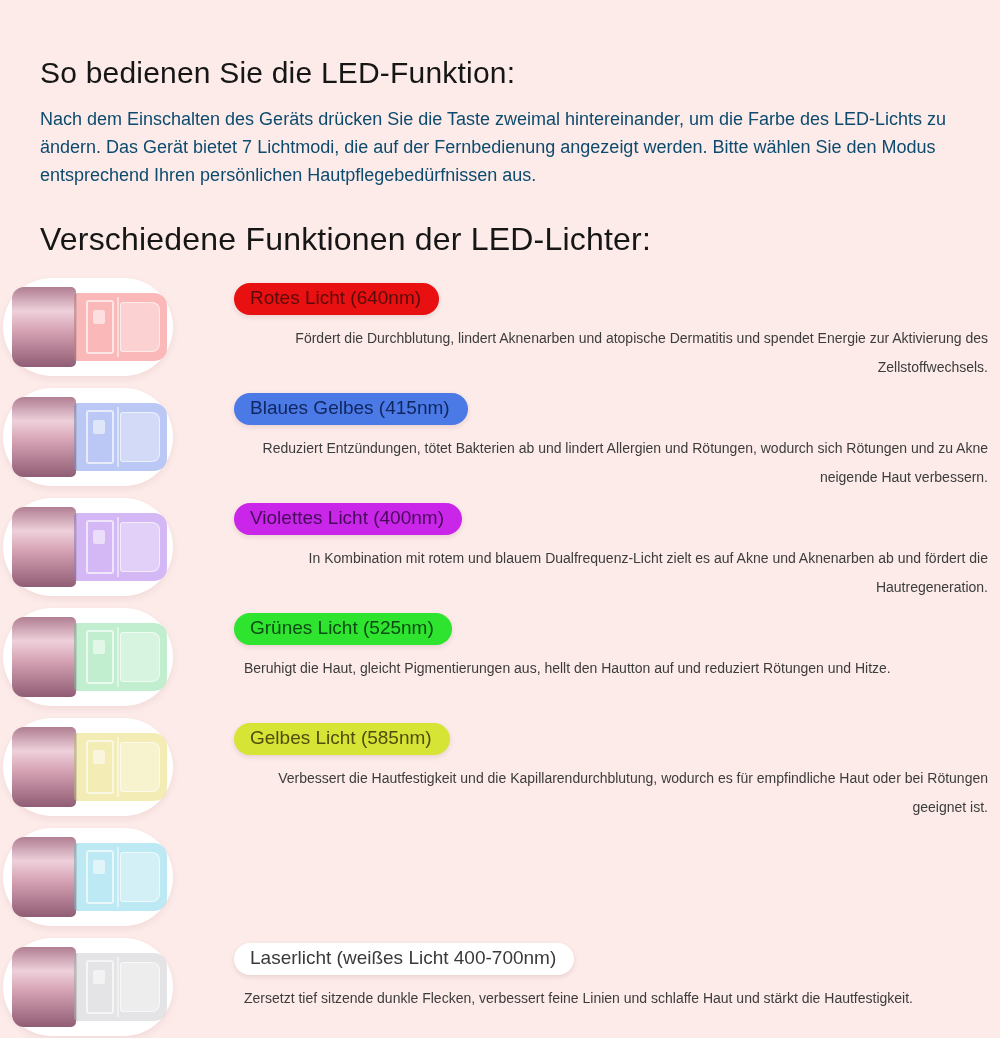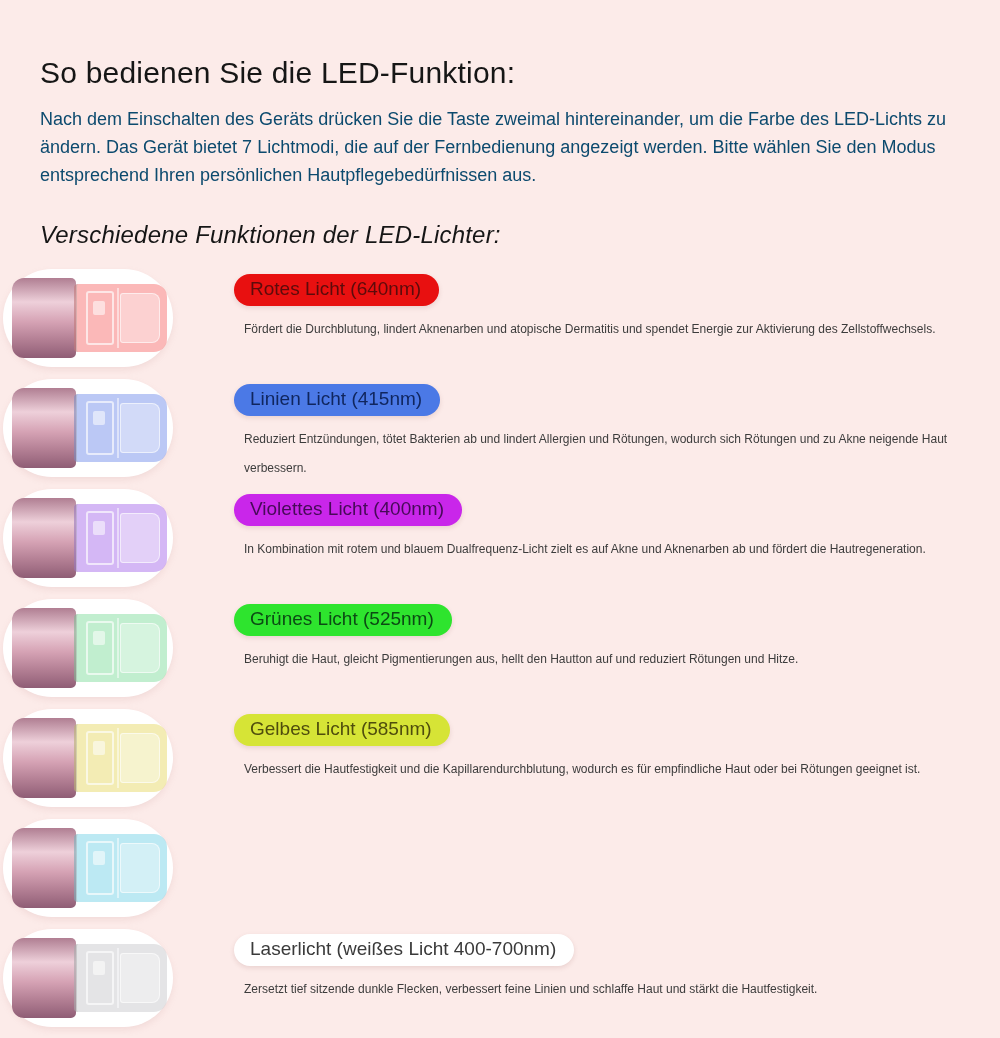--- a/index.html
+++ b/index.html
@@ -13,22 +13,22 @@
   .page{width:1000px;height:1038px;position:relative;}
   h1.title{
     font-size:30px;font-weight:400;color:#161616;
     margin:0;padding:56px 0 0 40px;letter-spacing:.2px;
   }
   p.intro{
     font-size:18px;line-height:28px;color:#0c4a6e;
     margin:15px 30px 0 40px;max-width:932px;
   }
   h2.subtitle{
-    font-size:24px;font-weight:400;color:#161616;
-    margin:0;padding:32px 12px 0 40px;letter-spacing:.2px;font-style:italic;
+    font-size:32px;font-weight:400;color:#161616;
+    margin:0;padding:32px 12px 0 40px;letter-spacing:.2px;
   }
   .rows{margin-top:20px;}
   .row{
     display:flex;align-items:flex-start;
     margin:0 0 12px 3px;height:98px;gap:36px;
   }
   
   .capsule{
     flex:none;width:170px;height:98px;background:#ffffff;
     border-radius:55px;position:relative;
@@ -68,22 +68,22 @@
   .row-content{margin-left:25px;padding-top:5px;}
   .pill{
     display:inline-block;
     background:var(--pill);color:var(--label);
     font-size:19px;line-height:22px;
     padding:4px 18px 6px 16px;border-radius:17px;
     box-shadow:0 2px 5px rgba(120,60,60,.14);
     white-space:nowrap;
   }
   .desc{
-    font-size:12px;line-height:29px;color:#3c3c3c;
-    margin:9px 12px 0 10px;max-width:748px;
+    font-size:14px;line-height:29px;color:#3c3c3c;
+    margin:9px 12px 0 10px;max-width:748px;text-align:right;
   }
 </style>
 </head>
 <body style="background: rgb(252, 235, 233);">
 
 <div class="page">
 
   <h1 class="title">So bedienen Sie die LED-Funktion:</h1>
   <p class="intro">Nach dem Einschalten des Geräts drücken Sie die Taste zweimal hintereinander, um die Farbe des LED-Lichts zu ändern. Das Gerät bietet 7 Lichtmodi, die auf der Fernbedienung angezeigt werden. Bitte wählen Sie den Modus entsprechend Ihren persönlichen Hautpflegebedürfnissen aus.</p>
 
@@ -111,21 +111,21 @@
       <div class="capsule">
         <div class="cap"></div>
         <div class="dev-body">
           <div class="inner"></div>
             <div class="inner2"></div>
           <div class="line"></div>
             <div class="lens"></div>
         </div>
       </div>
       <div class="row-content">
-        <span class="pill">Linien Licht (415nm)</span>
+        <span class="pill">Blaues Gelbes (415nm)</span>
         <p class="desc">Reduziert Entzündungen, tötet Bakterien ab und lindert Allergien und Rötungen, wodurch sich Rötungen und zu Akne neigende Haut verbessern.</p>
       </div>
     </div>
 
     <div class="row" style="--pill: #c926ea; --label: #470a58; --tint: #bb8cf0;">
       <div class="capsule">
         <div class="cap"></div>
         <div class="dev-body">
           <div class="inner"></div>
             <div class="inner2"></div>

